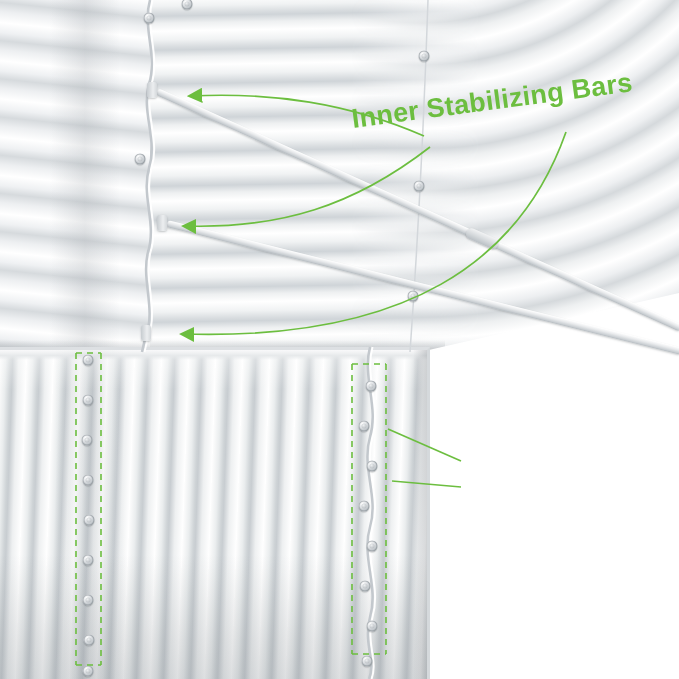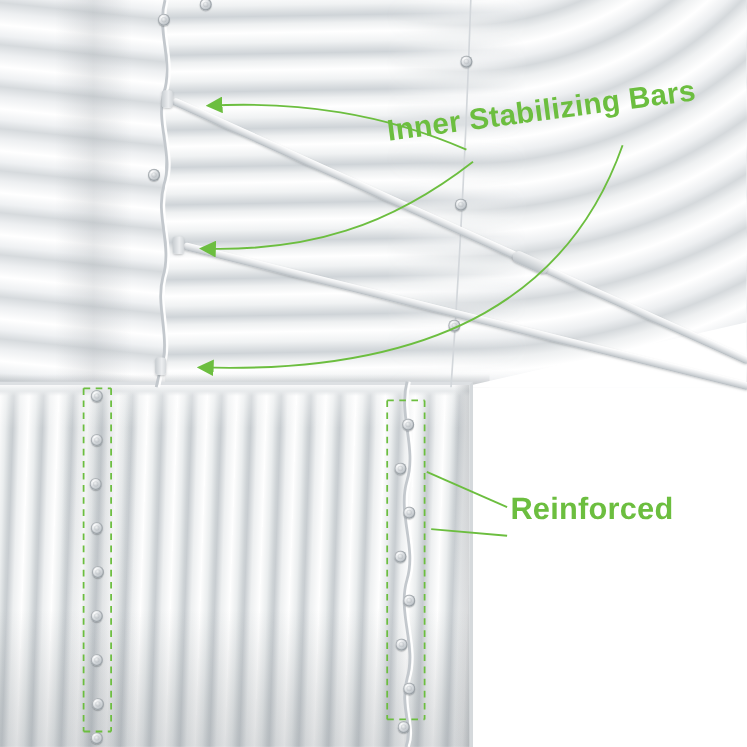--- a/index.html
+++ b/index.html
@@ -160,16 +160,15 @@
     <line class="dash" x1="76" y1="353" x2="101" y2="353"></line>
     <line class="dash" x1="76" y1="665" x2="101" y2="665"></line>
     <line class="dash" x1="352" y1="364" x2="352" y2="654"></line>
     <line class="dash" x1="386" y1="364" x2="386" y2="654"></line>
     <line class="dash" x1="352" y1="364" x2="386" y2="364"></line>
     <line class="dash" x1="352" y1="654" x2="386" y2="654"></line>
   </svg>
 
   <div class="label label-bars">Inner Stabilizing Bars</div>
   <div class="label label-screws">
-    <div>Reinforced</div>
   </div>
 
 </div>
 
 </body></html>

